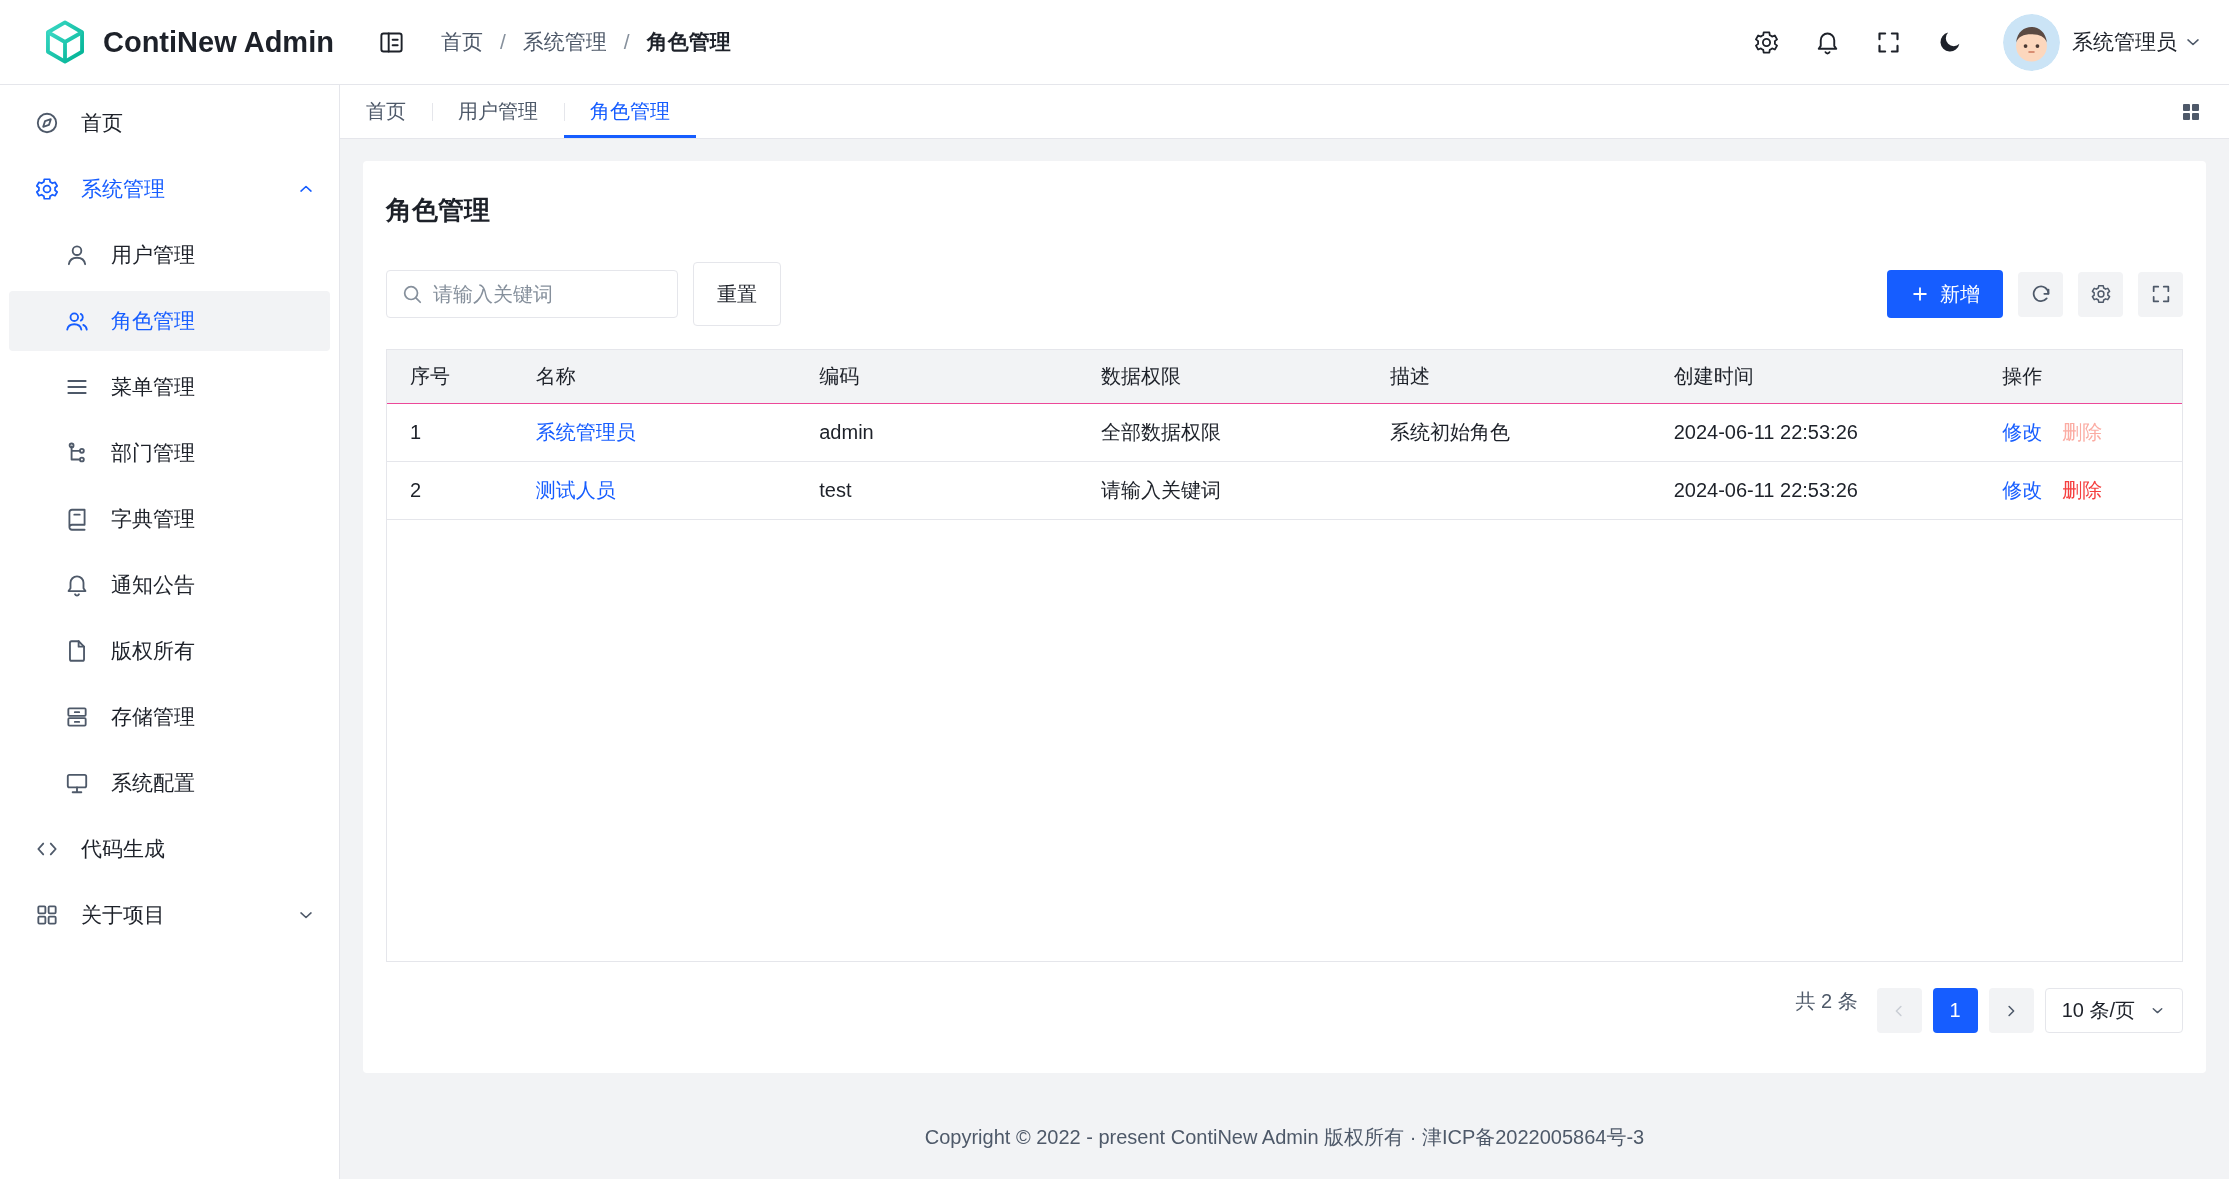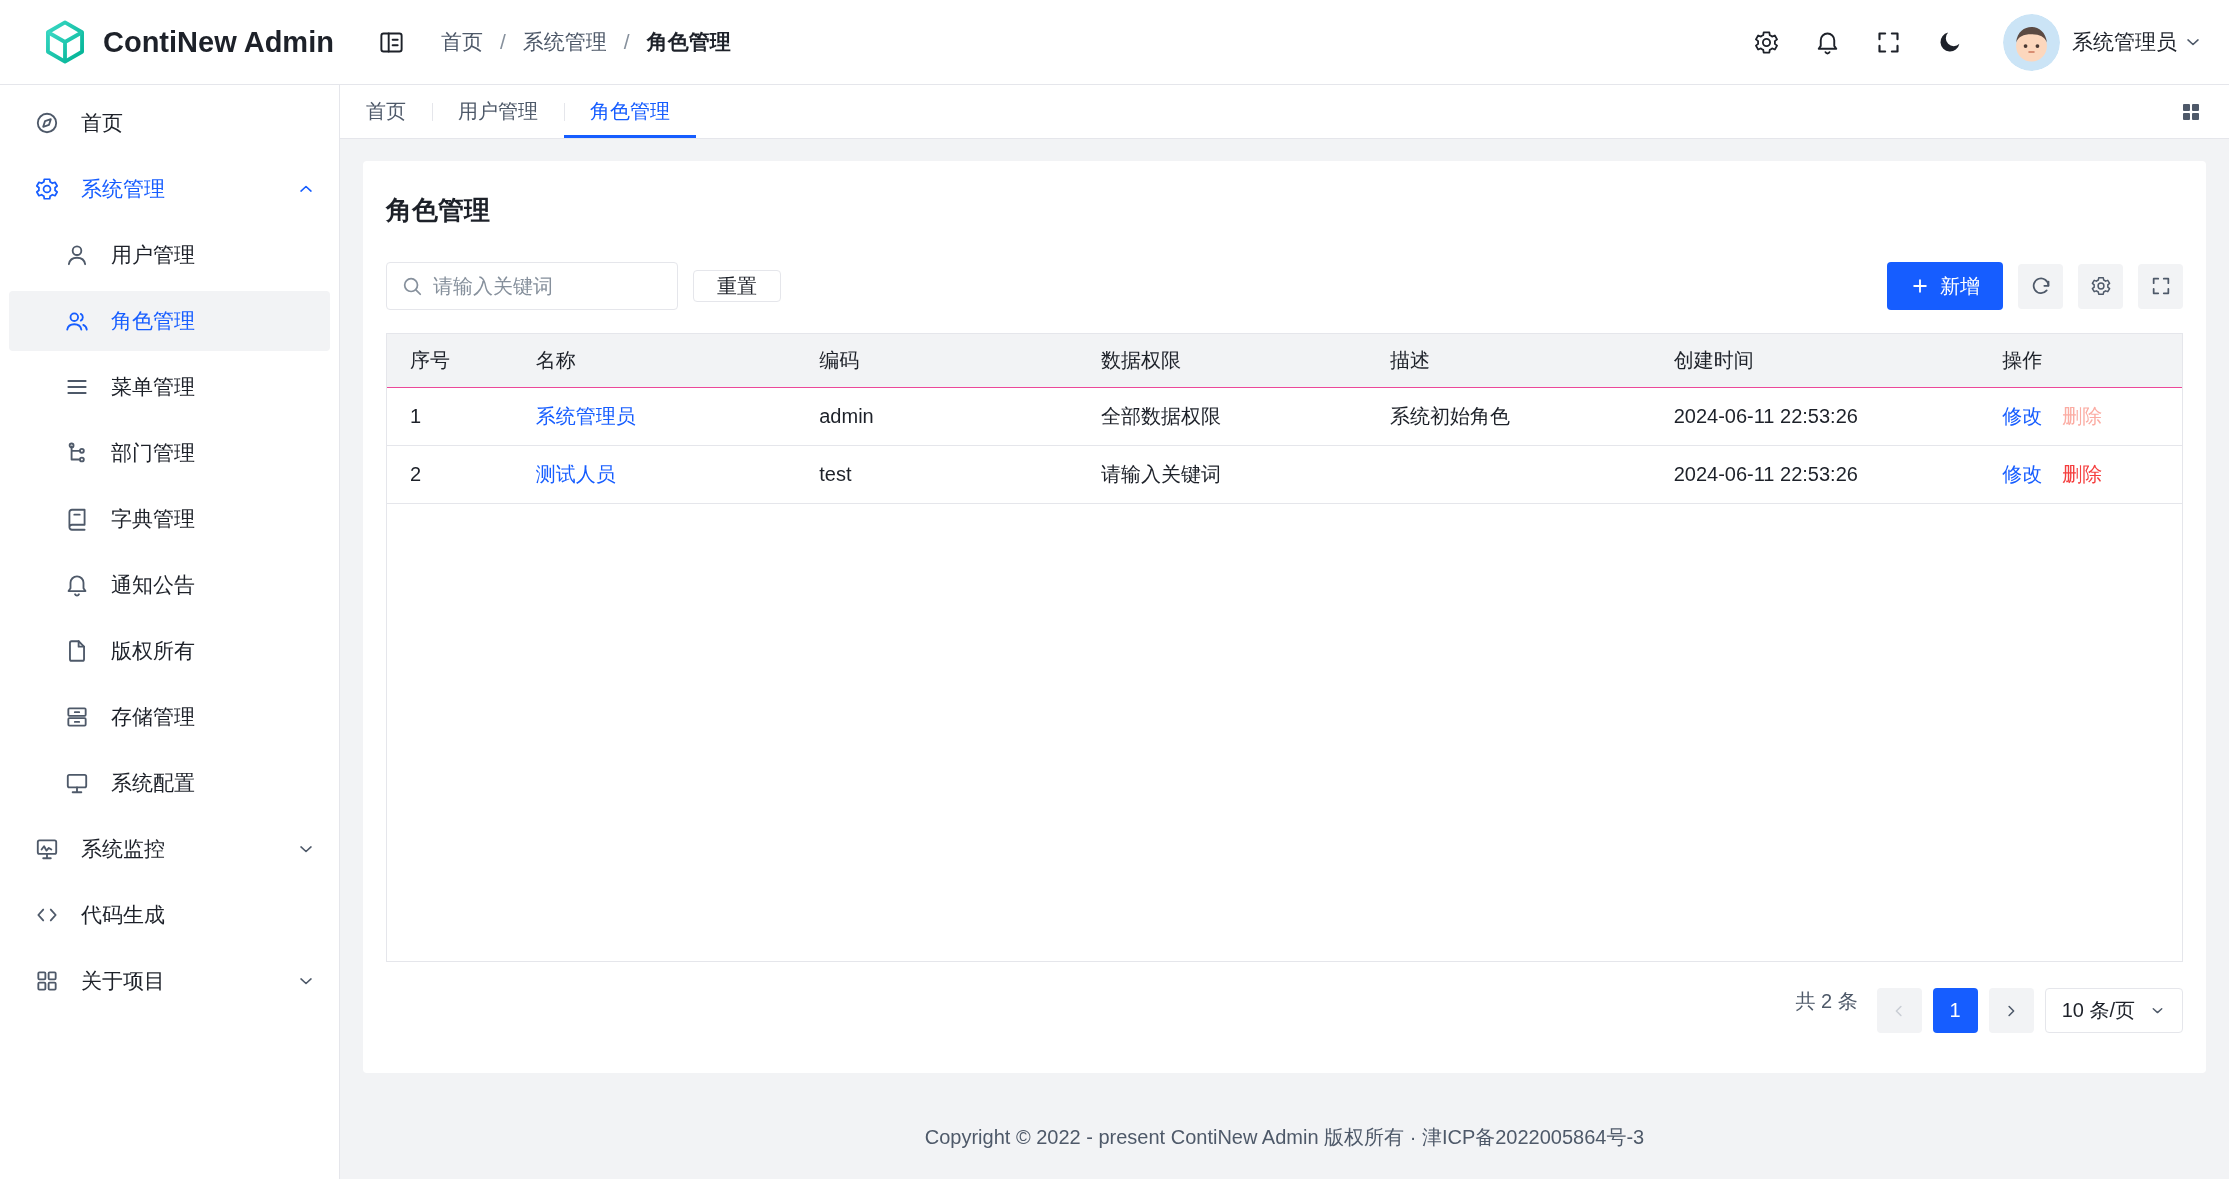--- a/index.html
+++ b/index.html
@@ -57,21 +57,21 @@
   .main { flex:1; padding:22px 23px; min-height:0; }
   .card { background:#fff; border-radius:4px; height:100%; padding:26px 23px 40px; display:flex; flex-direction:column; }
   .page-title { font-size:26px; font-weight:600; color:#1d2129; margin:6px 0 34px; }
 
   .toolbar { display:flex; justify-content:space-between; align-items:center; margin-bottom:23px; }
   .toolbar-left, .toolbar-right { display:flex; align-items:center; }
   .search-box { width:292px; height:48px; border:1px solid #e5e6eb; border-radius:4px; background:#fff; display:flex; align-items:center; padding:0 14px; gap:10px; color:#86909c; }
   .search-box svg { width:22px; height:22px; flex:0 0 22px; }
   .search-box input { border:none; outline:none; flex:1; font-size:20px; color:#1d2129; background:transparent; font-family:inherit; min-width:0; }
   .search-box input::placeholder { color:#86909c; }
-  .btn-reset { height:32px; margin-left:15px; padding:0 23px; border:1px solid #e5e6eb; background:#fff; border-radius:4px; font-size:20px; color:#1d2129; cursor:pointer; font-family:inherit; }
+  .btn-reset { height:64px; margin-left:15px; padding:0 23px; border:1px solid #e5e6eb; background:#fff; border-radius:4px; font-size:20px; color:#1d2129; cursor:pointer; font-family:inherit; }
   .btn-primary { height:48px; padding:0 23px; border:none; border-radius:4px; background:#165dff; color:#fff; font-size:20px; display:flex; align-items:center; gap:10px; cursor:pointer; font-family:inherit; }
   .btn-primary svg { width:20px; height:20px; }
   .btn-icon { width:45px; height:45px; margin-left:15px; border:none; border-radius:4px; background:#f2f3f5; color:#4e5969; display:flex; align-items:center; justify-content:center; cursor:pointer; }
   .btn-icon svg { width:22px; height:22px; }
 
   
   .table { flex:1; min-height:0; border:1px solid #e5e6eb; display:flex; flex-direction:column; }
   .thead { display:flex; background:#f2f3f5; border-bottom:1px solid #ec4899; flex:0 0 54px; align-items:center; }
   .th { font-size:20px; font-weight:500; color:#1d2129; padding:0 23px; }
   .tr { display:flex; border-bottom:1px solid #e5e6eb; flex:0 0 58px; align-items:center; }
@@ -290,35 +290,20 @@
       <div class="s-item child">
         <span class="s-icon">
           <svg viewBox="0 0 24 24" fill="none" stroke="currentColor" stroke-width="1.7" stroke-linecap="round" stroke-linejoin="round">
               <rect x="3.5" y="4.5" width="17" height="11.5" rx="1.5"></rect>
               <path d="M12 16v4M8 20.5h8"></path>
             </svg>
         </span>
         <span class="s-label">系统配置</span>
       </div>
 
-      <div class="s-item">
-        <span class="s-icon">
-          <svg viewBox="0 0 24 24" fill="none" stroke="currentColor" stroke-width="1.7" stroke-linecap="round" stroke-linejoin="round">
-              <rect x="3.5" y="4" width="17" height="12.5" rx="1.5"></rect>
-              <path d="M7 12.5l2.3-3 2.2 4 2.2-2.5 2.3 1.5"></path>
-              <path d="M12 16.5v4M8.5 20.5h7"></path>
-            </svg>
-        </span>
-        <span class="s-label">系统监控</span>
-        <span class="s-caret">
-          <svg viewBox="0 0 24 24" fill="none" stroke="currentColor" stroke-width="1.9" stroke-linecap="round" stroke-linejoin="round">
-              <path d="M6 9.5l6 5.5 6-5.5"></path>
-            </svg>
-        </span>
-      </div>
 
       <div class="s-item">
         <span class="s-icon">
           <svg viewBox="0 0 24 24" fill="none" stroke="currentColor" stroke-width="1.7" stroke-linecap="round" stroke-linejoin="round">
               <path d="M8.5 7 4 12l4.5 5M15.5 7 20 12l-4.5 5"></path>
             </svg>
         </span>
         <span class="s-label">代码生成</span>
       </div>
 

